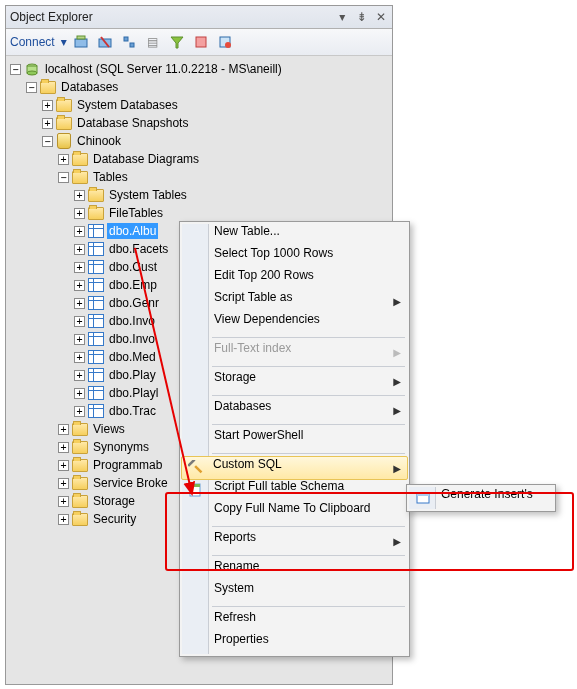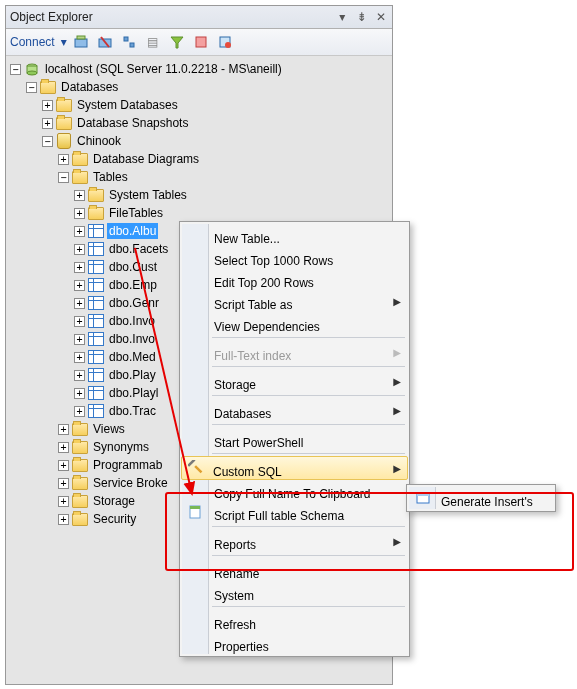--- a/index.html
+++ b/index.html
@@ -134,21 +134,21 @@
     font-size:12px;
   }
   .ctx-menu .left-strip{
     position:absolute; left:2px; top:2px; bottom:2px; width:26px;
     background:#eaeef4;
     border-right:1px solid #c9cdd4;
   }
   .ctx-item {
     position:relative;
     display:flex;
-    align-items:flex-end;
+    align-items:flex-start;
     height:22px;
     padding:0 22px 0 32px;
     white-space:nowrap;
   }
   .ctx-item.disabled { color:#9a9a9a; }
   .ctx-item .arrow {
     position:absolute; right:6px; top:50%; transform:translateY(-50%);
     font-size:10px; color:#333;
   }
   .ctx-item.hover {
@@ -472,31 +472,31 @@
     <span class="cicon">
       <svg width="16" height="16" viewBox="0 0 16 16">
           <rect x="6" y="6" width="9" height="2.5" fill="#e0a030" transform="rotate(45 8 8)"></rect>
           <rect x="1" y="1" width="9" height="2.5" fill="#7a7a7a" transform="rotate(-45 5 5)"></rect>
         </svg>
     </span>
     <span>Custom SQL</span>
       <span class="arrow">▶</span>
   </div>
   <div class="ctx-item">
-      <span>Copy Full Name To Clipboard</span>
-    </div>
-  <div class="ctx-item">
     <span class="cicon">
       <svg width="16" height="16" viewBox="0 0 16 16">
           <rect x="2" y="2" width="10" height="12" fill="#fff" stroke="#6a9fd4"></rect>
           <rect x="2" y="2" width="10" height="3" fill="#79b858"></rect>
         </svg>
     </span>
     <span>Script Full table Schema</span>
   </div>
+  <div class="ctx-item">
+      <span>Copy Full Name To Clipboard</span>
+    </div>
   <div class="ctx-sep"></div>
   <div class="ctx-item">
       <span>Reports</span>
       <span class="arrow">▶</span>
     </div>
   <div class="ctx-sep"></div>
   <div class="ctx-item">
       <span>Rename</span>
     </div>
   <div class="ctx-item">

